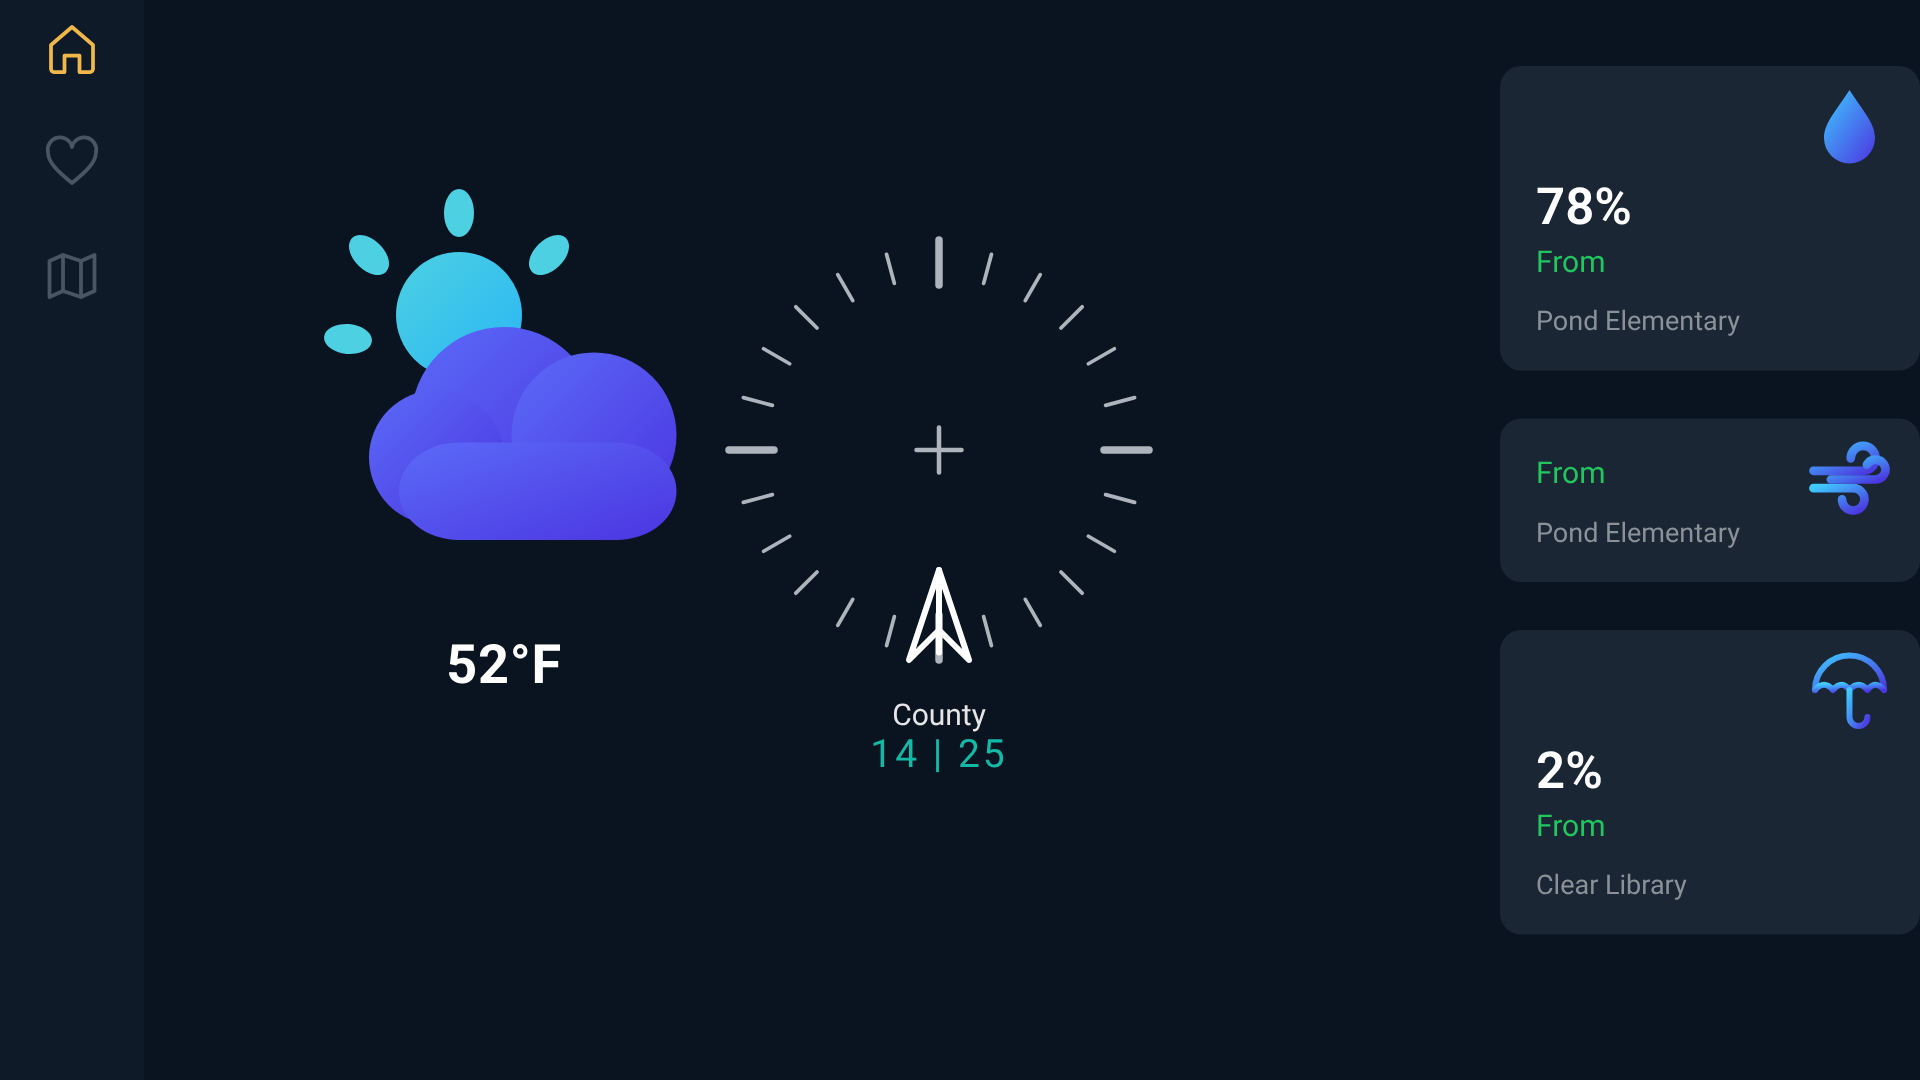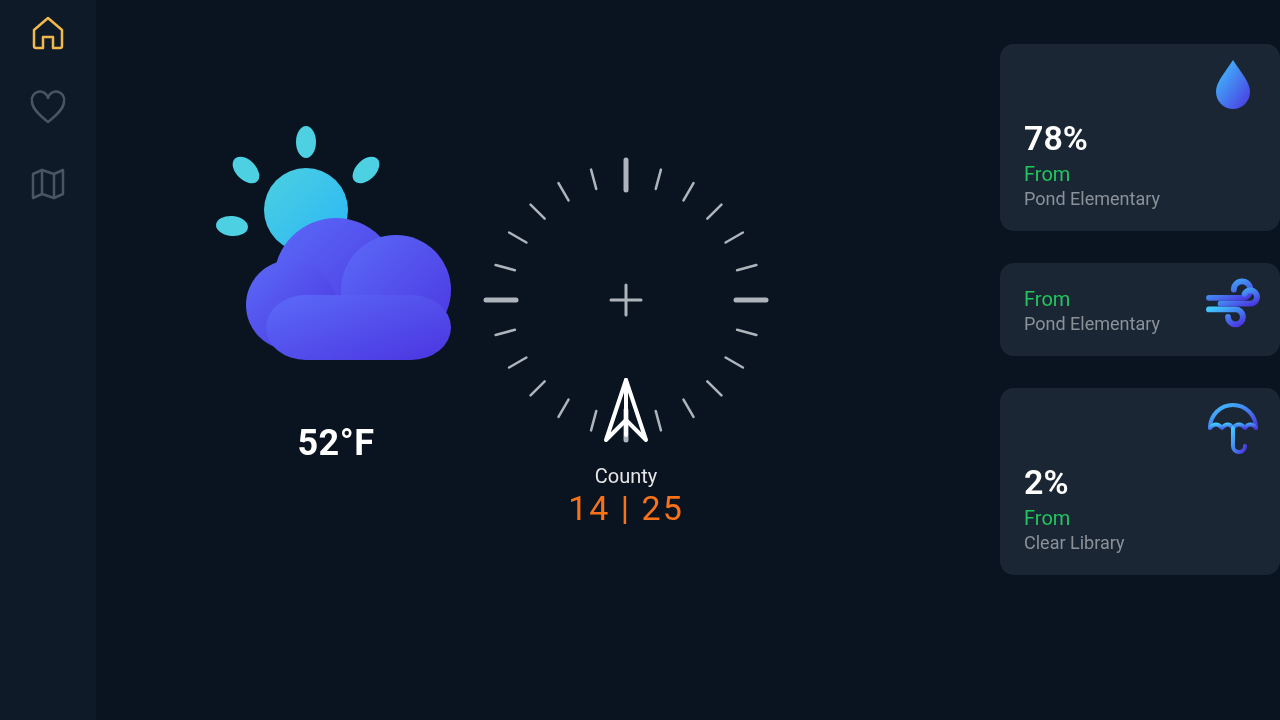--- a/index.html
+++ b/index.html
@@ -70,22 +70,22 @@
       height: 300px;
     }
     .compass svg { width: 300px; height: 300px; }
     .compass-caption {
       margin-top: 14px;
       text-align: center;
       font-size: 20px;
       color: #e6e6e6;
     }
     .compass-values {
-      font-size: 34px;
-      color: #f97316;
+      font-size: 26px;
+      color: #14b8a6;
       letter-spacing: 2px;
     }
     
     .cards {
       width: 280px;
       padding-top: 44px;
       padding-right: 0;
       display: flex;
       flex-direction: column;
       gap: 32px;
@@ -111,21 +111,21 @@
       margin-top: 54px;
     }
     .card-label {
       font-size: 20px;
       color: #22c55e;
       margin-top: 4px;
     }
     .card-source {
       font-size: 18px;
       color: #8a9199;
-      margin-top: 2px;
+      margin-top: 18px;
     }
     .right-cluster {
       display: flex;
       height: 100%;
       position: relative;
       overflow: hidden;
     }
   </style>
 </head>
 <body>

